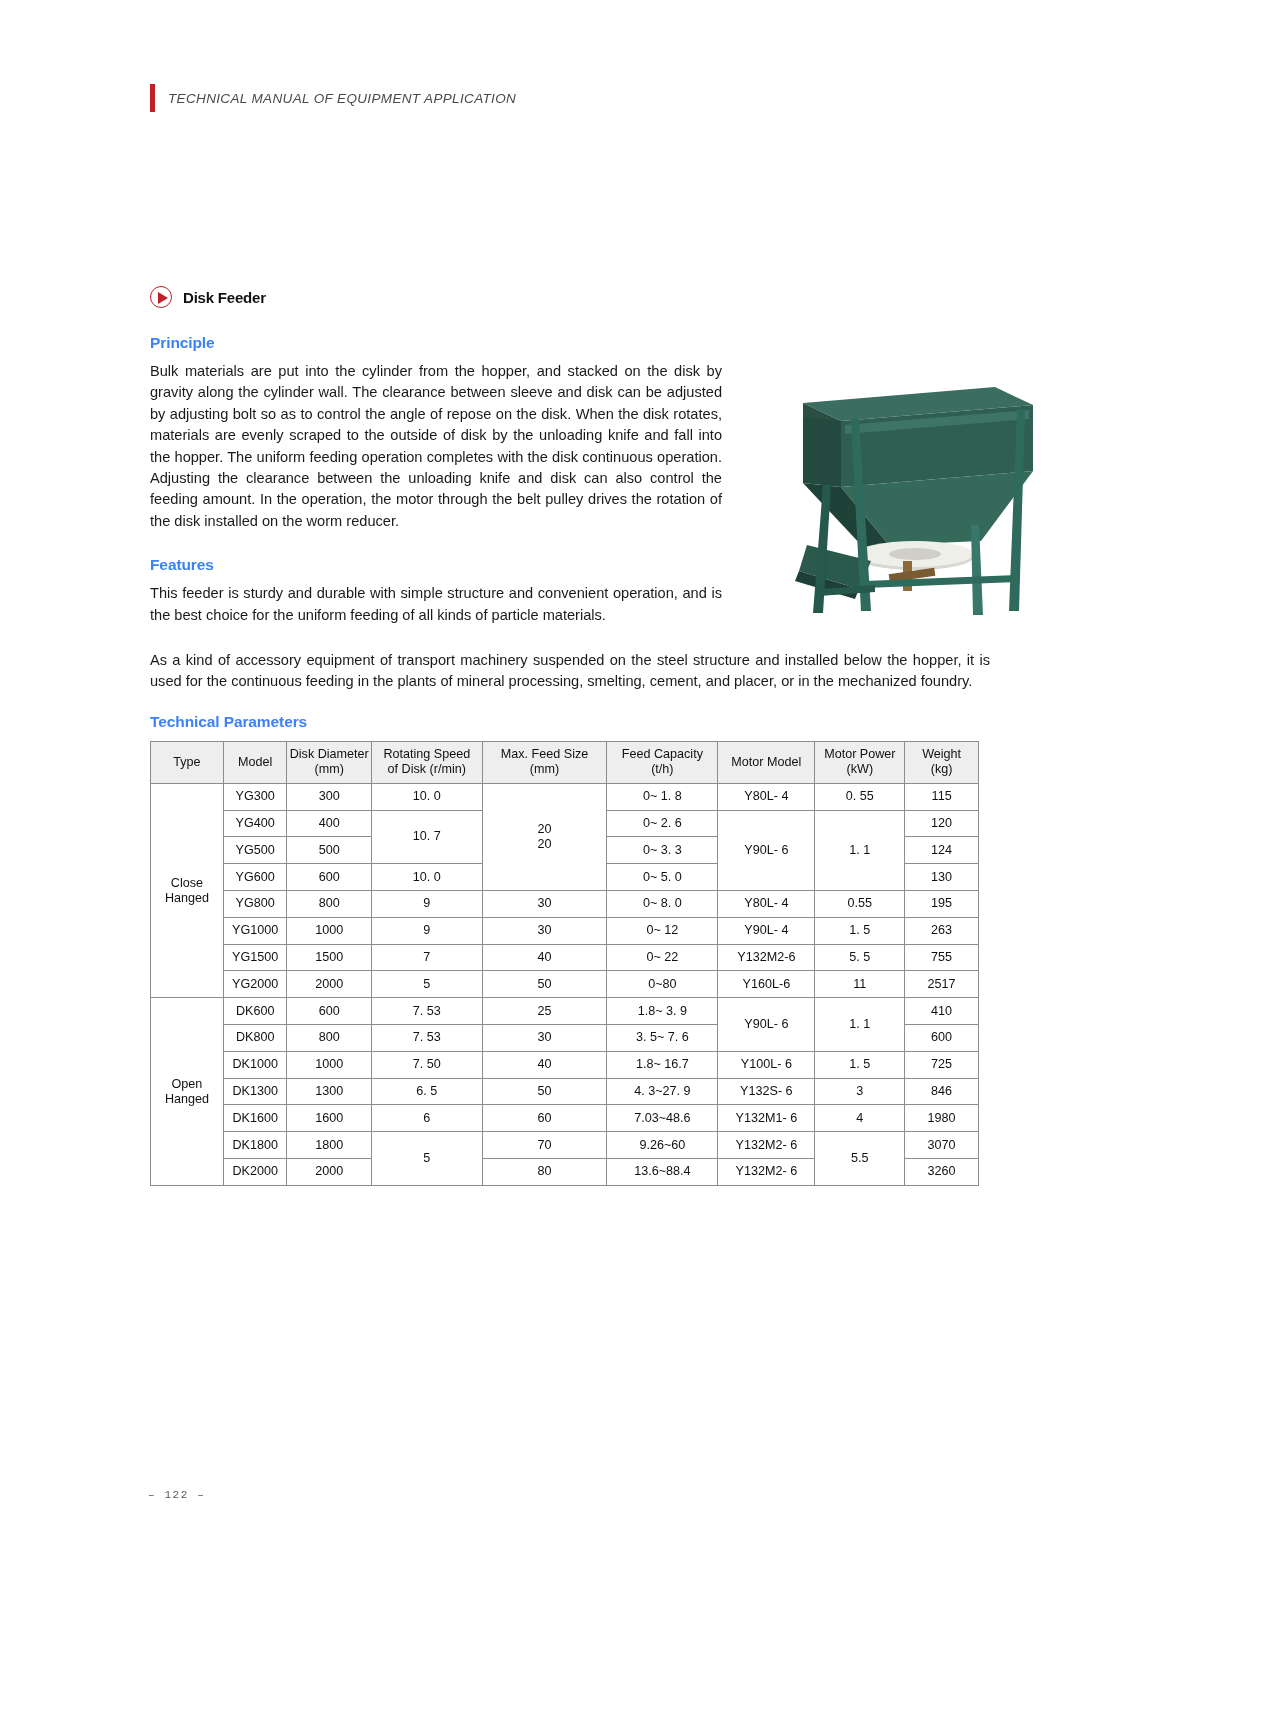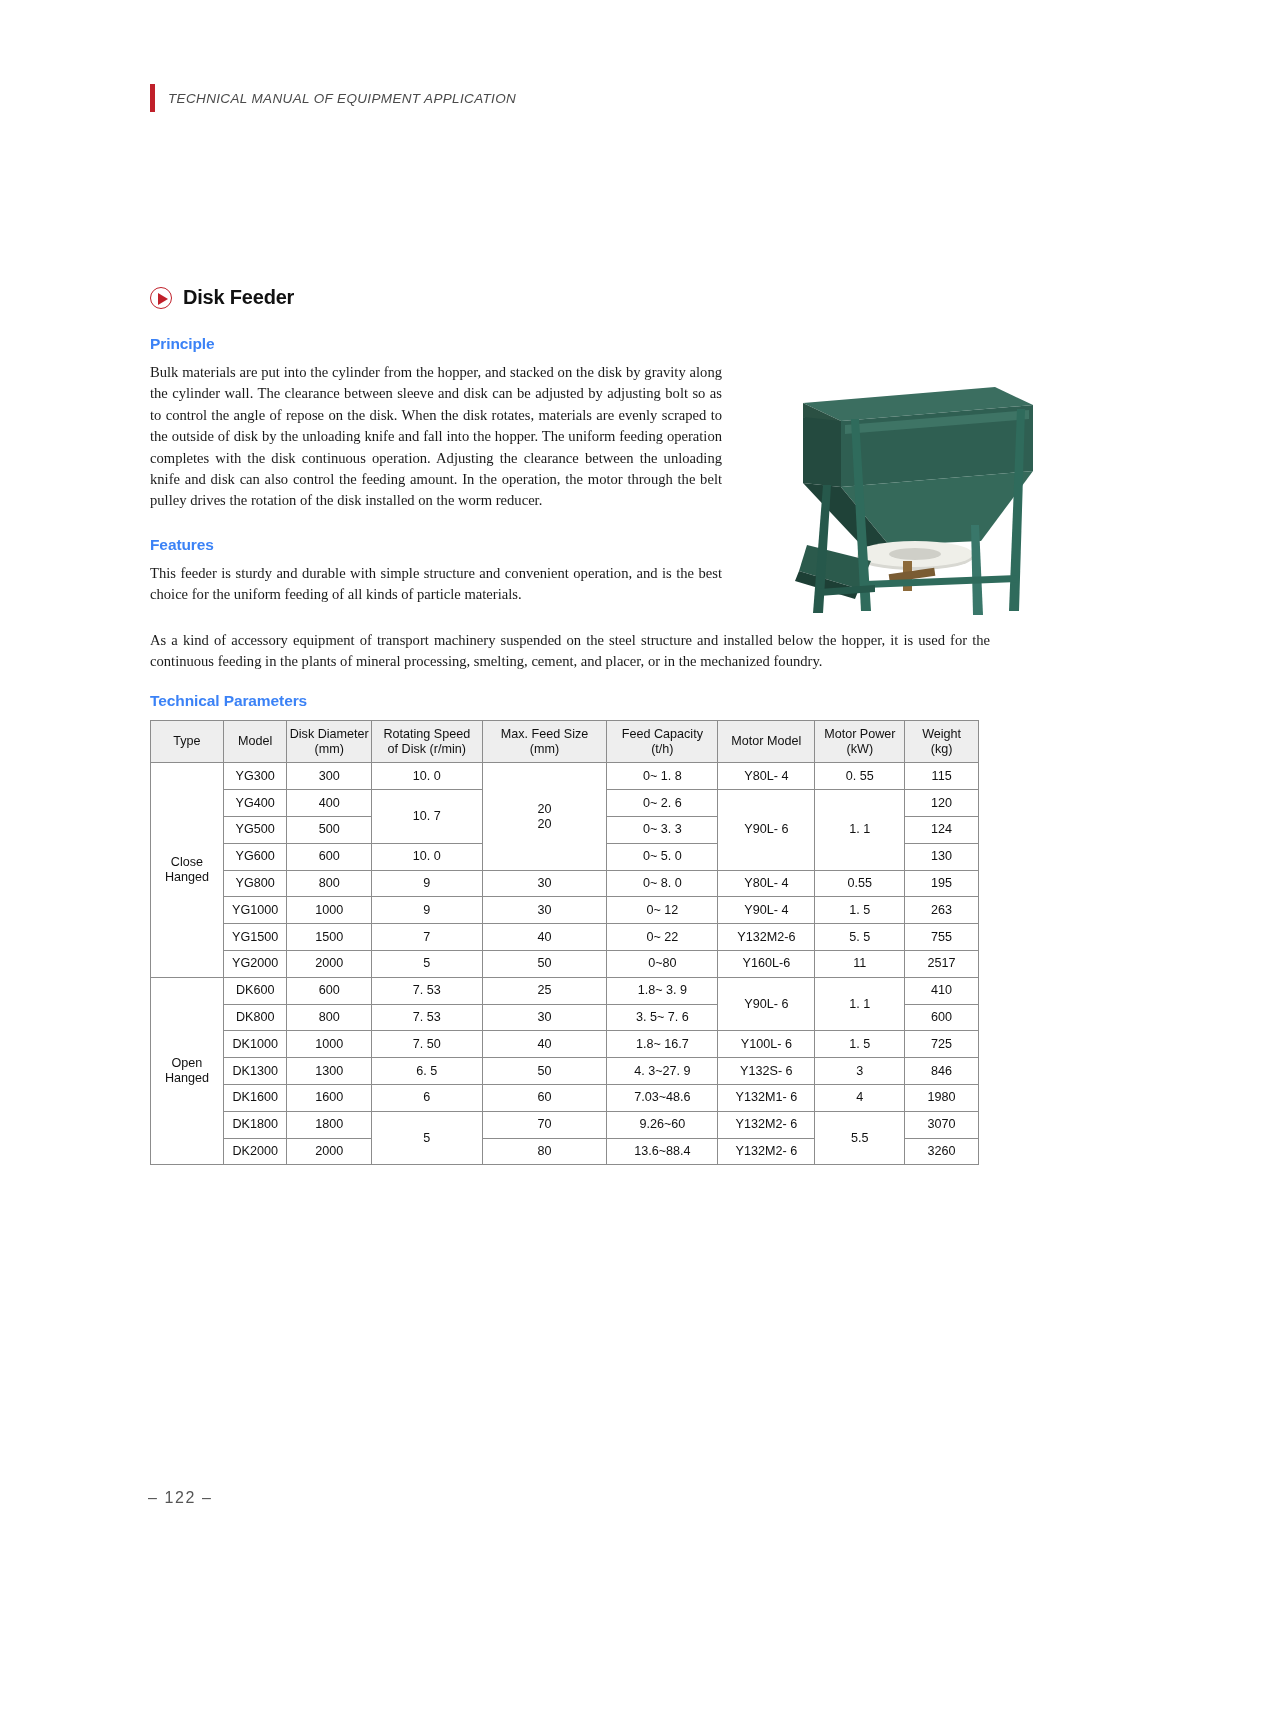--- a/index.html
+++ b/index.html
@@ -65,21 +65,21 @@
     content: "";
     position: absolute;
     left: 6.5px;
     top: 5px;
     width: 0; height: 0;
     border-left: 10px solid #c0202a;
     border-top: 6px solid transparent;
     border-bottom: 6px solid transparent;
   }
   .section-title {
-    font-size: 20px;
+    font-size: 15px;
     font-weight: bold;
     color: #111;
     letter-spacing: -0.2px;
     font-family: "Liberation Sans", sans-serif;
   }
 
   
   h3.subhead {
     font-size: 15.5px;
     font-weight: bold;
@@ -87,21 +87,21 @@
     color: #3b82f6;
     letter-spacing: -0.1px;
     font-family: "Liberation Sans", sans-serif;
   }
   p.body {
     font-size: 14.6px;
     line-height: 21.4px;
     margin: 0;
     text-align: justify;
     color: #1a1a1a;
-    font-family: Liberation Serif, serif;
+    font-family: Liberation Sans, sans-serif;
   }
   .narrow { width: 572px; }
   .wide   { width: 840px; }
 
   .gap-after-principle { height: 24px; }
   .gap-after-features  { height: 24px; }
   .gap-after-app       { height: 20px; }
 
   
   .photo {
@@ -146,24 +146,24 @@
   .c-cap   { width: 113px; }
   .c-motor { width: 99px; }
   .c-power { width: 92px; }
   .c-weight{ width: 75px; }
 
   
   .footer {
     position: absolute;
     left: 148px;
     top: 1489px;
-    font-size: 16px;
+    font-size: 11px;
     color: #555;
     letter-spacing: 1.6px;
-    font-family: Liberation Sans, sans-serif;
+    font-family: Liberation Mono, monospace;
   }
 </style>
 </head>
 <body>
 
 <div class="page-header">
   <div class="header-rule"></div>
   <div class="header-text">TECHNICAL MANUAL OF EQUIPMENT APPLICATION</div>
 </div>
 

